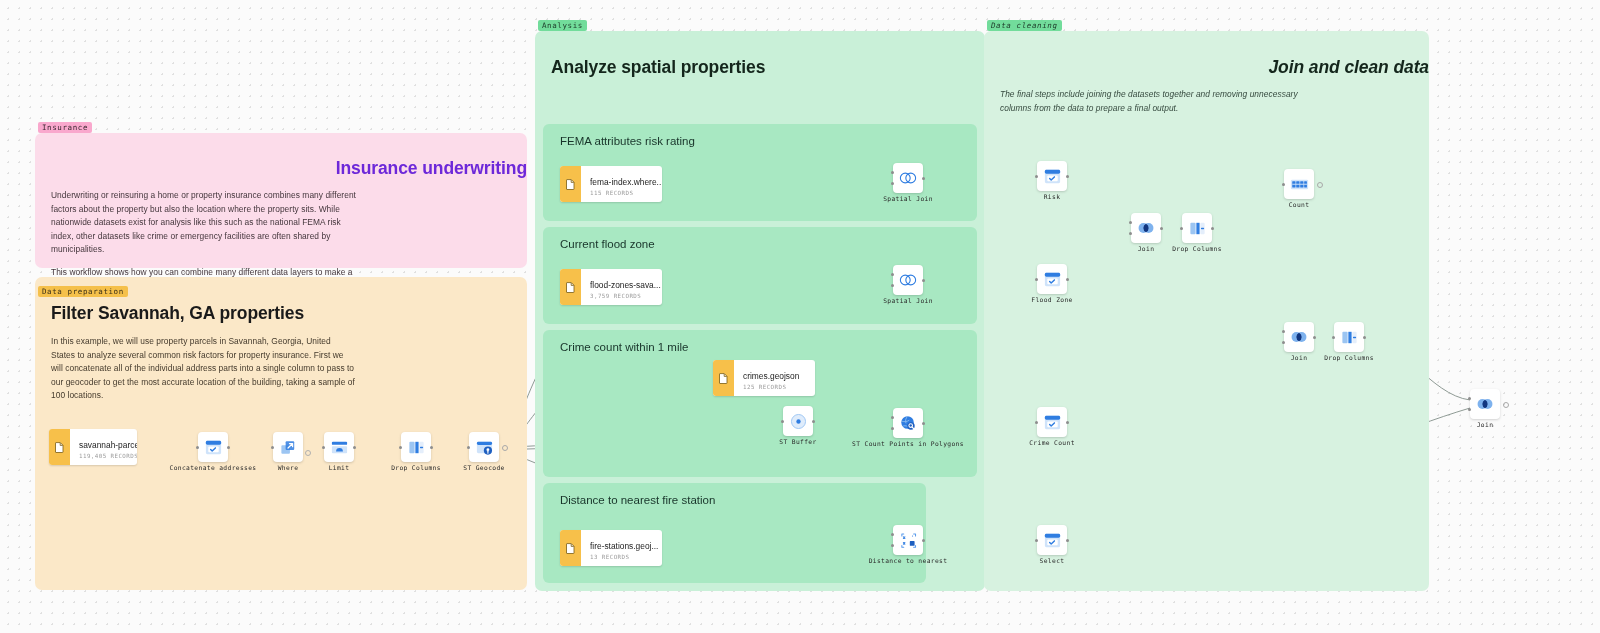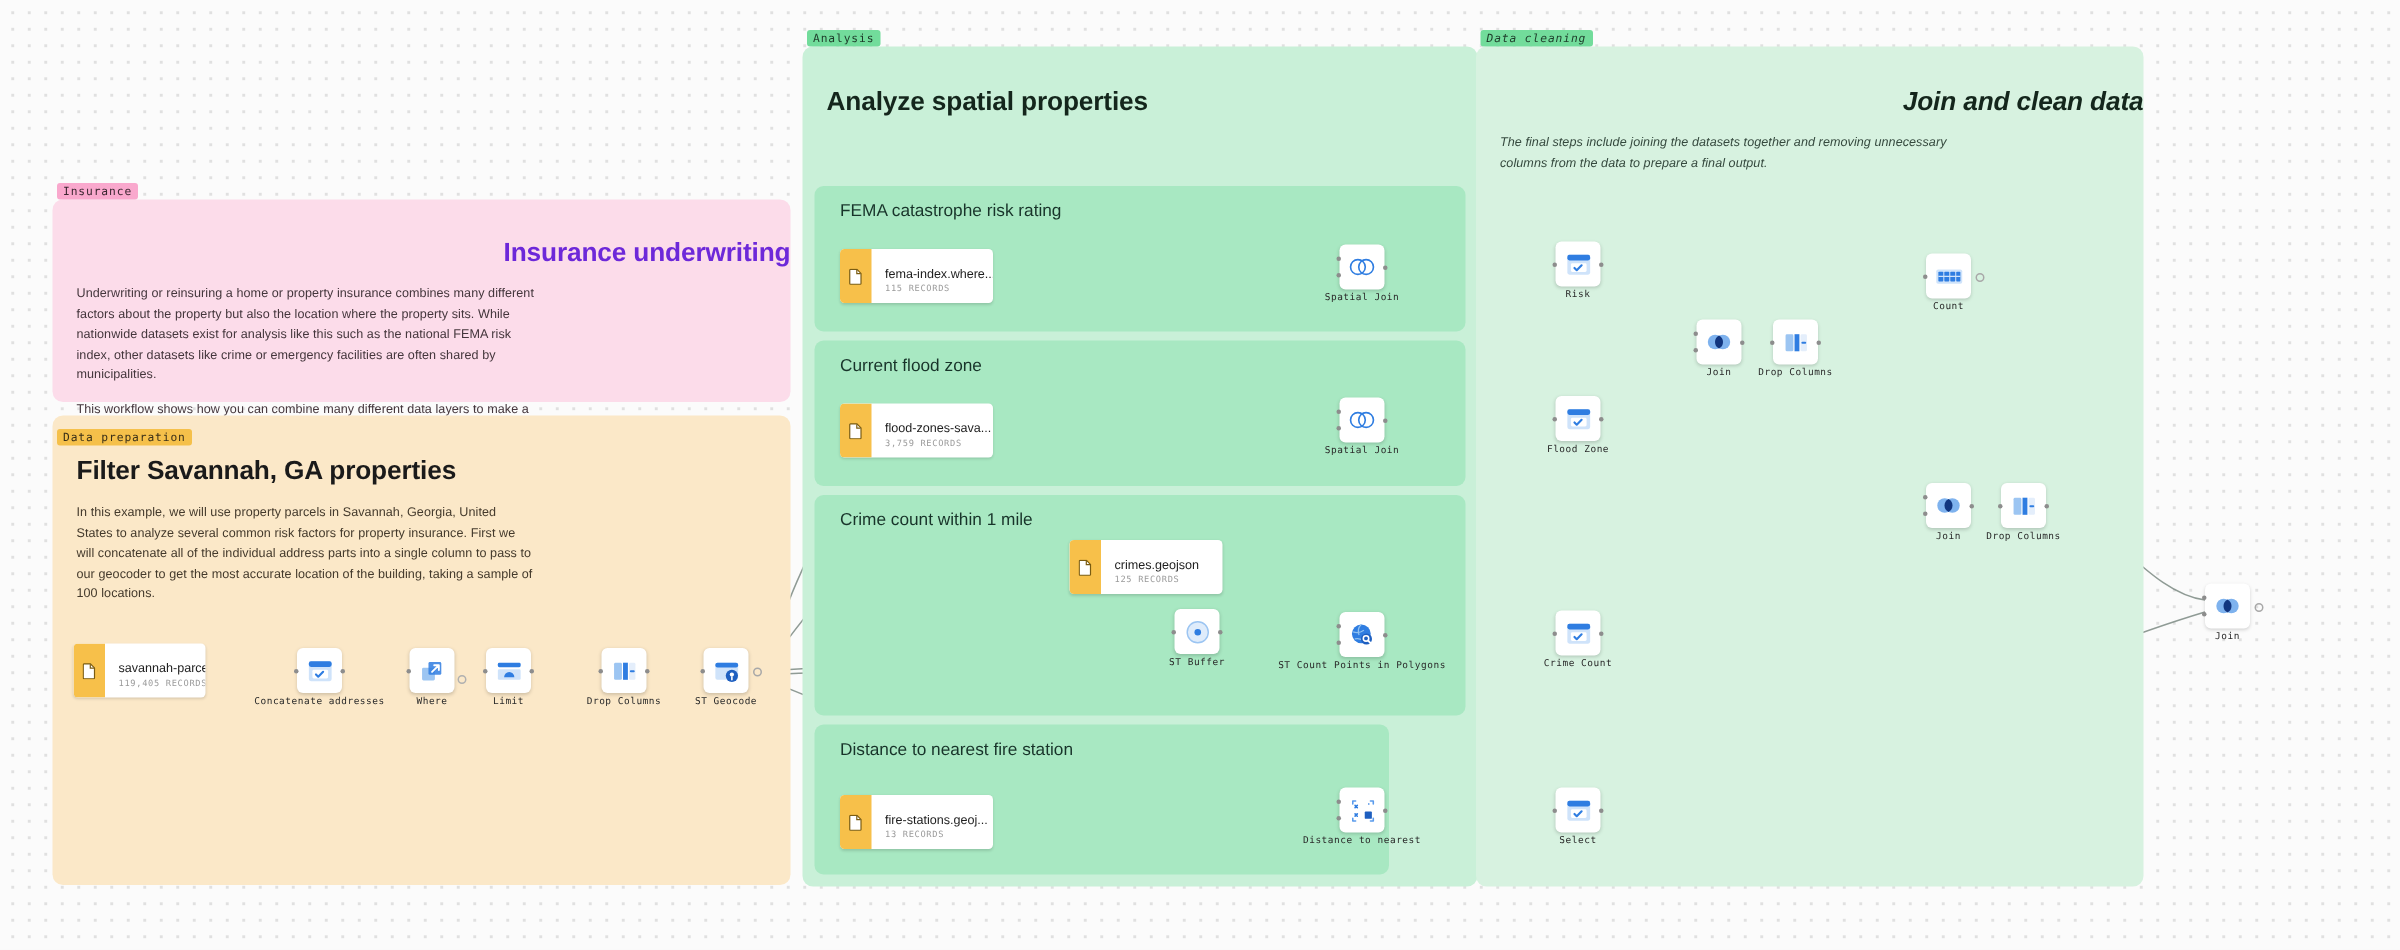--- a/index.html
+++ b/index.html
@@ -261,21 +261,21 @@
     <div class="panel-title">Filter Savannah, GA properties</div>
     <div class="panel-body">
       <p>In this example, we will use property parcels in Savannah, Georgia, United States to analyze several common risk factors for property insurance. First we will concatenate all of the individual address parts into a single column to pass to our geocoder to get the most accurate location of the building, taking a sample of 100 locations.</p>
     </div>
   </div>
 
   <div class="panel" id="panel-analysis">
     <div class="panel-tag">Analysis</div>
     <div class="panel-title">Analyze spatial properties</div>
     <div class="subgroup" style="left:8px; top:93px; width:434px; height:97px;">
-      <div class="subgroup-title">FEMA catastrophe risk rating</div>
+      <div class="subgroup-title">FEMA attributes risk rating</div>
     </div>
     <div class="subgroup" style="left:8px; top:196px; width:434px; height:97px;">
       <div class="subgroup-title">Current flood zone</div>
     </div>
     <div class="subgroup" style="left:8px; top:299px; width:434px; height:147px;">
       <div class="subgroup-title">Crime count within 1 mile</div>
     </div>
     <div class="subgroup" style="left:8px; top:452px; width:383px; height:100px;">
       <div class="subgroup-title">Distance to nearest fire station</div>
     </div>

